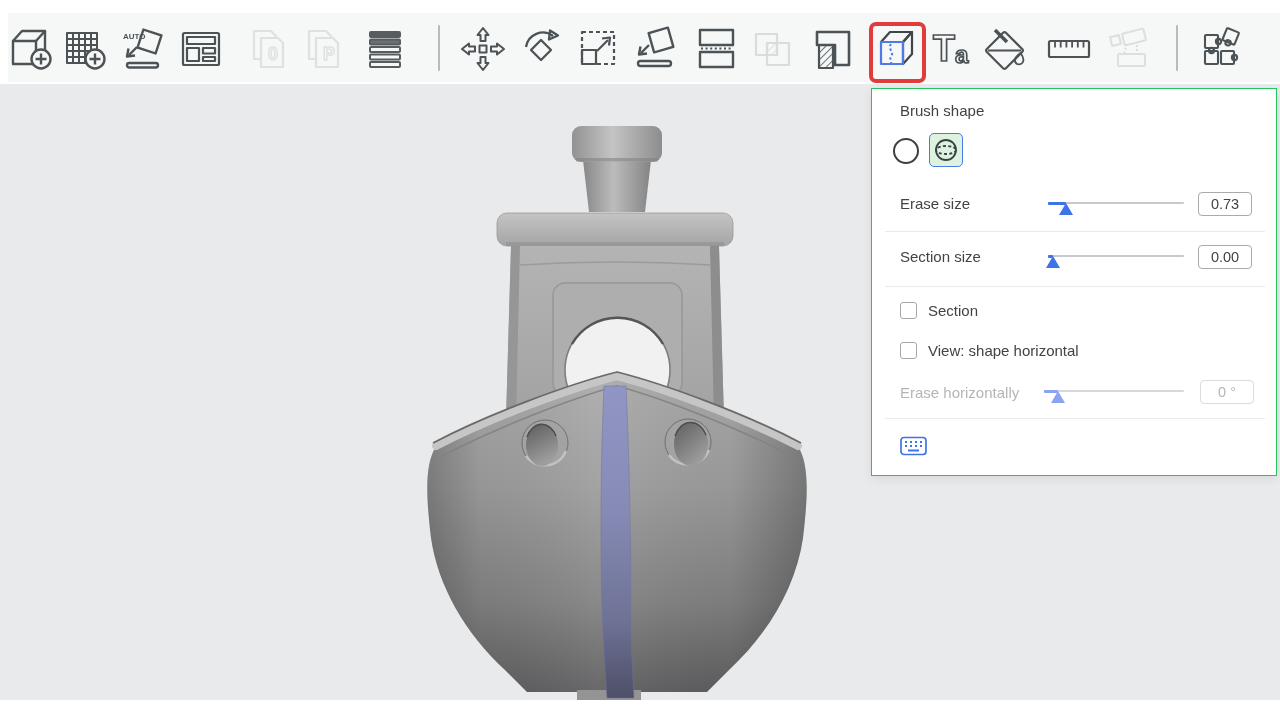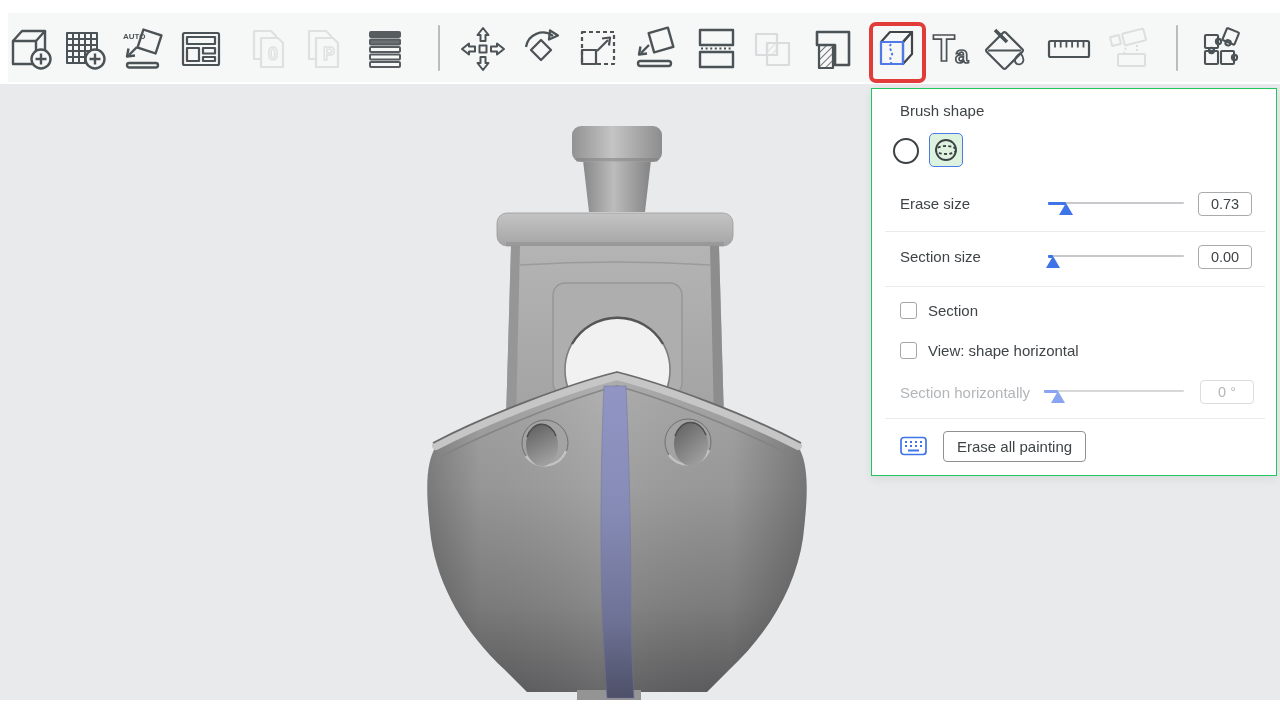--- a/index.html
+++ b/index.html
@@ -433,34 +433,33 @@
   <div class="valbox" style="left:326px;top:156px">0.00</div>
 
   <div class="divider" style="top:197px"></div>
 
   <div class="cb" style="left:28px;top:213px"></div>
   <div class="lbl" style="left:56px;top:213px">Section</div>
 
   <div class="cb" style="left:28px;top:253px"></div>
   <div class="lbl" style="left:56px;top:253px">View: shape horizontal</div>
 
-  <div class="lbl dis" style="left:28px;top:295px">Section horizontally</div>
+  <div class="lbl dis" style="left:28px;top:295px">Erase horizontally</div>
   <div class="slider dis" style="left:172px;top:292px;width:140px">
     <div class="track"></div>
     <div class="fill" style="width: 10%;"></div>
     <div class="thumb" style="left: 10%;"></div>
   </div>
   <div class="valbox dis" style="left:328px;top:291px">0 °</div>
 
   <div class="divider" style="top:329px"></div>
 
   <div class="kb-icon" style="left:28px;top:347px">
     <svg width="27" height="20" viewBox="0 0 27 20">
       <g stroke="#3f74e8" stroke-width="1.7" fill="none">
         <rect x="1" y="1.5" width="25" height="17" rx="3"></rect>
         <path d="M5 6 H7 M10 6 H12 M15 6 H17 M20 6 H22" stroke-width="2"></path>
         <path d="M5 10 H7 M10 10 H12 M15 10 H17 M20 10 H22" stroke-width="2"></path>
         <path d="M8 14.5 H19" stroke-width="2"></path>
       </g>
     </svg>
   </div>
-  <button class="erase-btn" style="left:71px;top:342px">Erase all painting</button>
 </div>
 
 </body></html>

